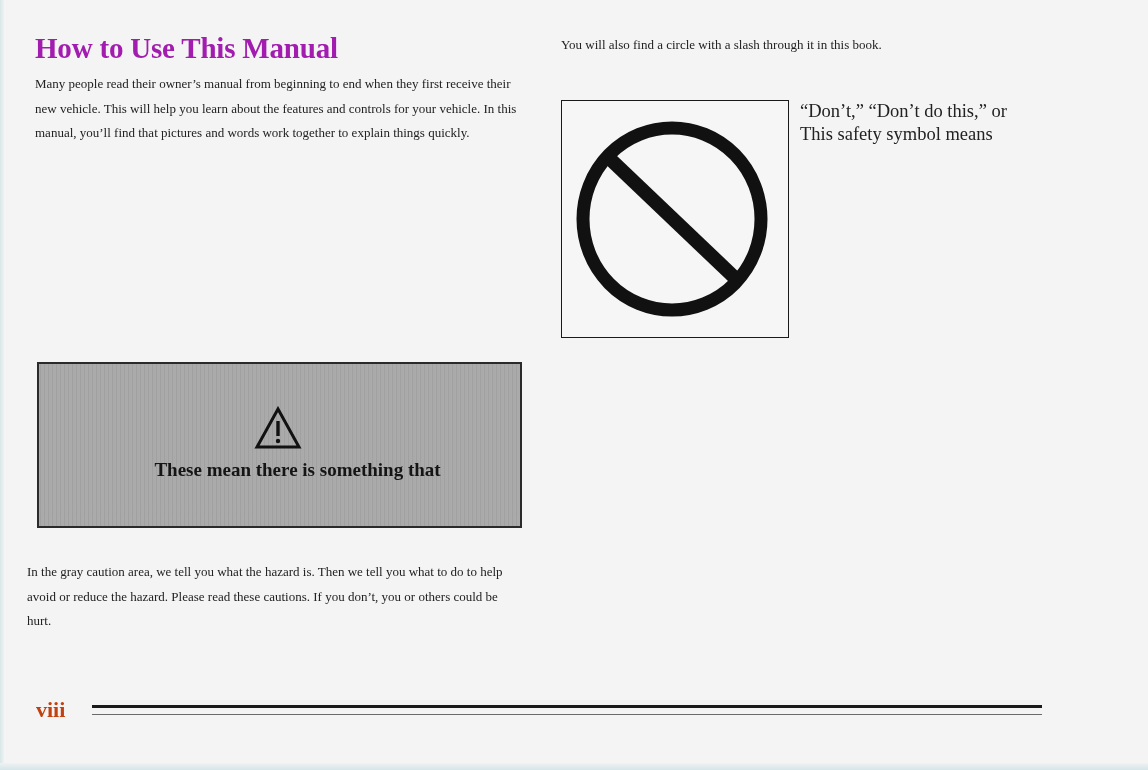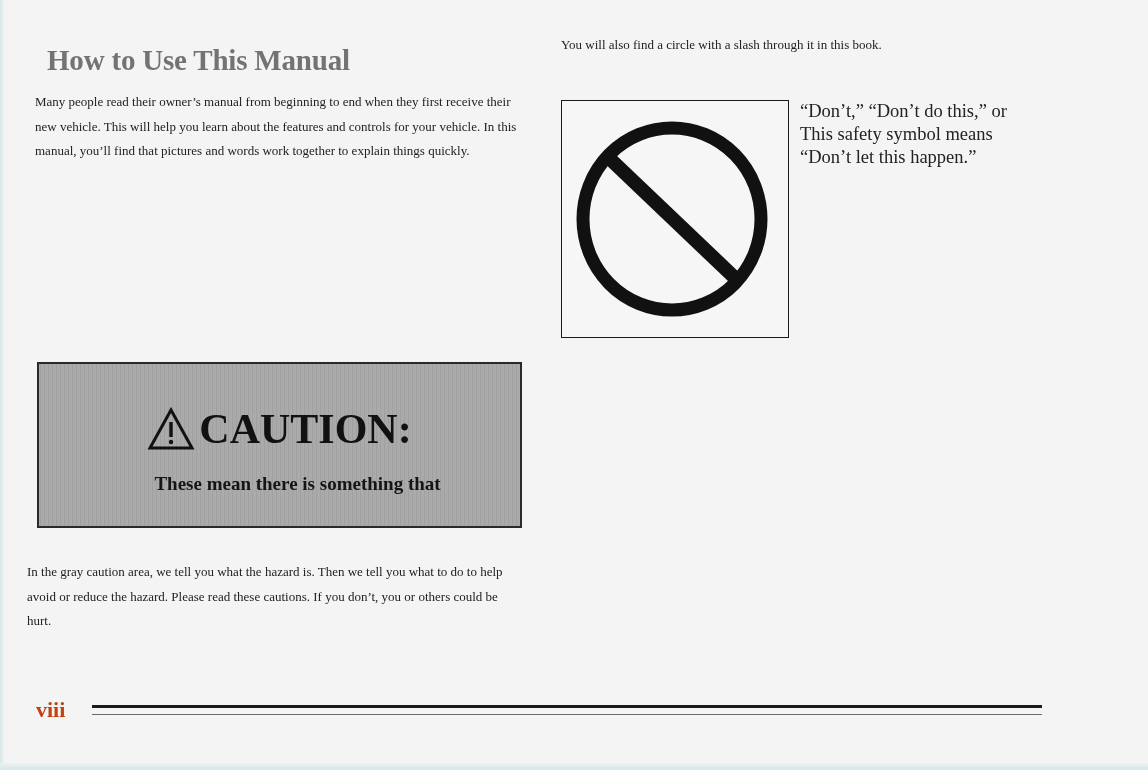--- a/index.html
+++ b/index.html
@@ -16,21 +16,21 @@
   }
   .page-edge-bottom {
     position: absolute; left: 0; right: 0; bottom: 0; height: 7px;
     background: linear-gradient(to bottom, #eef2f2, #d6e4e8);
   }
   .col-left { position: absolute; left: 35px; top: 30px; width: 495px; }
   .col-right { position: absolute; left: 561px; top: 33px; width: 480px; }
 
   h1, h2 {
     font-family: "Liberation Serif", serif;
-    font-weight: bold; margin: 12px; color: #737373;
+    font-weight: bold; margin: 0; color: #a21caf;
   }
   h1 { font-size: 29px; line-height: 36px; letter-spacing: -0.2px; }
   h2 { font-size: 29px; line-height: 36px; margin-top: 4px; letter-spacing: -0.2px; }
   p {
     margin: 0; font-size: 13px; line-height: 24.5px; color: #222;
   }
   .p-intro { margin-top: 6px; }
   .p-safety { margin-top: 6px; }
 
   .caution-box {
@@ -42,21 +42,21 @@
       #a7a7a7;
     text-align: center;
   }
   .caution-title {
     margin-top: 42px;
     display: flex; align-items: center; justify-content: center;
     font-size: 42px; line-height: 46px; font-weight: bold; color: #111;
   }
   .caution-title svg { margin-right: 4px; }
   .caution-body {
-    margin-top: 20px; font-size: 19px; line-height: 23px; font-weight: bold; color: #151515; padding-left: 36px;
+    margin-top: 8px; font-size: 19px; line-height: 23px; font-weight: bold; color: #151515; padding-left: 36px;
   }
   .after-caution { position: absolute; left: 27px; top: 560px; width: 495px; }
 
   .no-symbol-frame {
     position: absolute; left: 561px; top: 100px; width: 228px; height: 238px;
     border: 1.5px solid #1a1a1a; box-sizing: border-box; background: #f6f6f6;
   }
   .symbol-caption { position: absolute; left: 800px; top: 100px; width: 250px; }
   .symbol-caption p { font-size: 18.5px; line-height: 23px; }
 
@@ -82,21 +82,20 @@
   <p class="p-intro">Many people read their owner’s manual from beginning to end when they first receive their new vehicle. This will help you learn about the features and controls for your vehicle. In this manual, you’ll find that pictures and words work together to explain things quickly.</p>
 </div>
 
 <div class="caution-box">
   <div class="caution-title">
     <svg width="48" height="44" viewBox="0 0 48 44">
       <polygon points="24,3 45,41 3,41" fill="none" stroke="#111" stroke-width="3" stroke-linejoin="miter"></polygon>
       <rect x="22.3" y="15" width="3.4" height="15" fill="#111"></rect>
       <circle cx="24" cy="35" r="2.2" fill="#111"></circle>
     </svg>
-    <span>CAUTION:</span>
   </div>
   <div class="caution-body">
     <div>These mean there is something that</div>
   </div>
 </div>
 
 <div class="after-caution">
   <p>In the gray caution area, we tell you what the hazard is. Then we tell you what to do to help avoid or reduce the hazard. Please read these cautions. If you don’t, you or others could be hurt.</p>
 </div>
 
@@ -107,18 +106,17 @@
 <div class="no-symbol-frame">
   <svg width="225" height="235" viewBox="0 0 225 235">
     <ellipse cx="110" cy="118" rx="89" ry="91" fill="none" stroke="#111" stroke-width="13"></ellipse>
     <line x1="46" y1="56" x2="174" y2="178" stroke="#111" stroke-width="14"></line>
   </svg>
 </div>
 
 <div class="symbol-caption">
   <p>“Don’t,” “Don’t do this,” or</p>
   <p>This safety symbol means</p>
-  <p>“Don’t let this happen.”</p>
 </div>
 
 <div class="footer-page">viii</div>
 <div class="footer-rule-thick"></div>
 <div class="footer-rule-thin"></div>
 
 </body></html>

